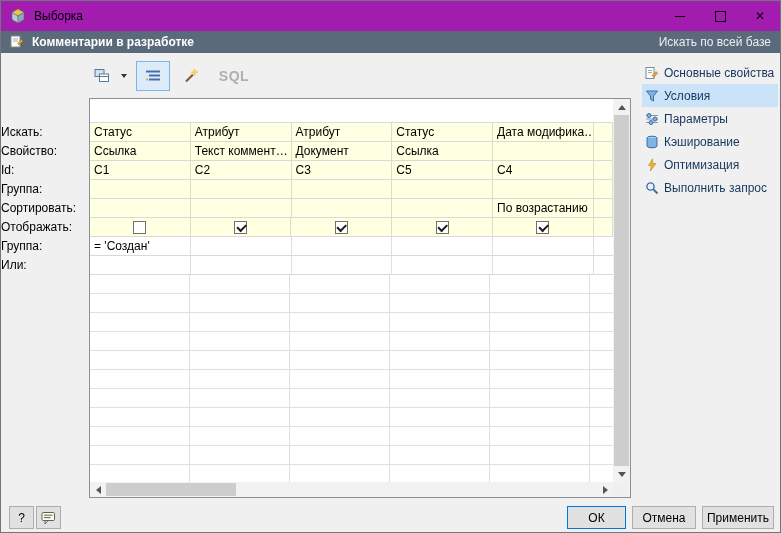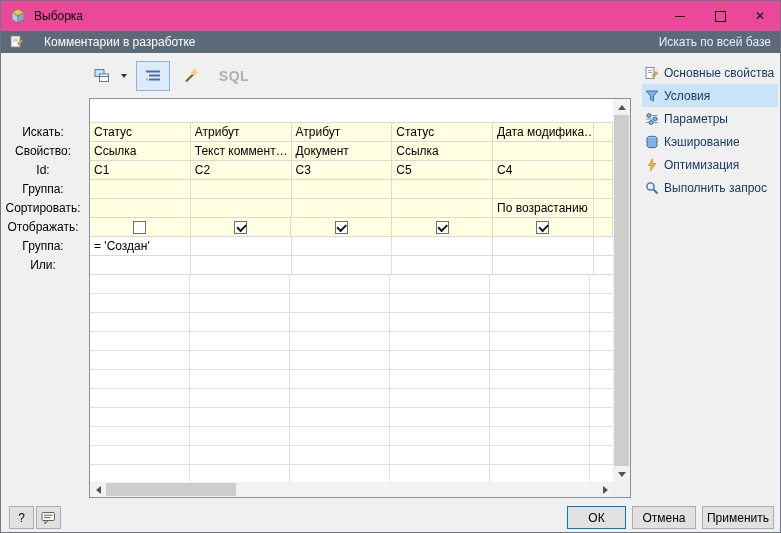--- a/index.html
+++ b/index.html
@@ -8,42 +8,42 @@
     width:781px;height:533px;
     box-sizing:border-box;
     background:#f0f0f0;
     border:1px solid #6f7680;
     font-family:"Liberation Sans", sans-serif;
     font-size:12px;
     color:#000;
     overflow:hidden;
   }
   
-  .titlebar{position:absolute;left:0;top:0;right:0;height:30px;background:#ec4899;display:flex;align-items:center;}
+  .titlebar{position:absolute;left:0;top:0;right:0;height:30px;background:#a21caf;display:flex;align-items:center;}
   .app-icon{margin-left:9px;display:flex;}
   .win-title{margin-left:8px;}
   .win-controls{margin-left:auto;display:flex;height:100%;}
   .ctrl{width:40px;height:100%;display:flex;align-items:center;justify-content:center;cursor:default;}
   .min-glyph{width:10px;height:1px;background:#000;display:block;}
   .max-glyph{width:9px;height:9px;border:1px solid #000;display:block;}
   .close-glyph{font-size:12px;line-height:12px;}
   
   .headerbar{position:absolute;left:0;top:30px;right:0;height:22px;background:#5a6a7a;color:#fff;display:flex;align-items:center;padding:0 9px;box-sizing:border-box;}
-  .header-title{font-weight:normal;margin-left:20px;}
+  .header-title{font-weight:bold;margin-left:8px;}
   .header-right{margin-left:auto;color:#e9eef3;}
   
   .toolbar{position:absolute;left:86px;top:58px;height:34px;display:flex;align-items:center;}
   .tbtn{height:30px;display:flex;align-items:center;justify-content:center;border:1px solid transparent;background:transparent;box-sizing:border-box;padding:0;}
   .tbtn.icon30{width:30px;}
   .tbtn.selected{background:#dcebf9;border-color:#7eb4ea;width:34px;}
   .split-arrow{width:13px;height:30px;display:flex;align-items:center;justify-content:center;}
   .dd-tri{width:0;height:0;border-left:3.5px solid transparent;border-right:3.5px solid transparent;border-top:4px solid #333;}
   .tbtn.sql{width:36px;margin-left:10px;color:#b0b0b0;font-weight:bold;font-size:14px;letter-spacing:0.5px;}
   
-  .row-labels{position:absolute;left:0;top:122px;width:84px;text-align:center;}
+  .row-labels{position:absolute;left:0;top:122px;width:84px;text-align:left;}
   .row-label{height:19px;line-height:19px;}
   
   .grid{position:absolute;left:88px;top:97px;width:542px;height:400px;background:#ffffff;border:1px solid #8b9097;box-sizing:border-box;}
   .grid-content{position:absolute;left:0;top:0;width:523px;height:383px;overflow:hidden;background:#fff;}
   .gspacer{height:24px;box-sizing:border-box;border-bottom:1px solid #d9d9d9;background:#fff;}
   .grow{display:flex;height:19px;box-sizing:border-box;border-bottom:1px solid #d9d9d9;}
   .grow.yellow{background:#ffffe1;}
   .grow.yellow .cell{border-right:1px solid #dddcc6;}
   .cell{width:120px;box-sizing:border-box;border-right:1px solid #e0e0e0;padding:0 4px;line-height:18px;white-space:nowrap;overflow:hidden;}
   .cell.center{display:flex;align-items:center;justify-content:center;padding:0;}

